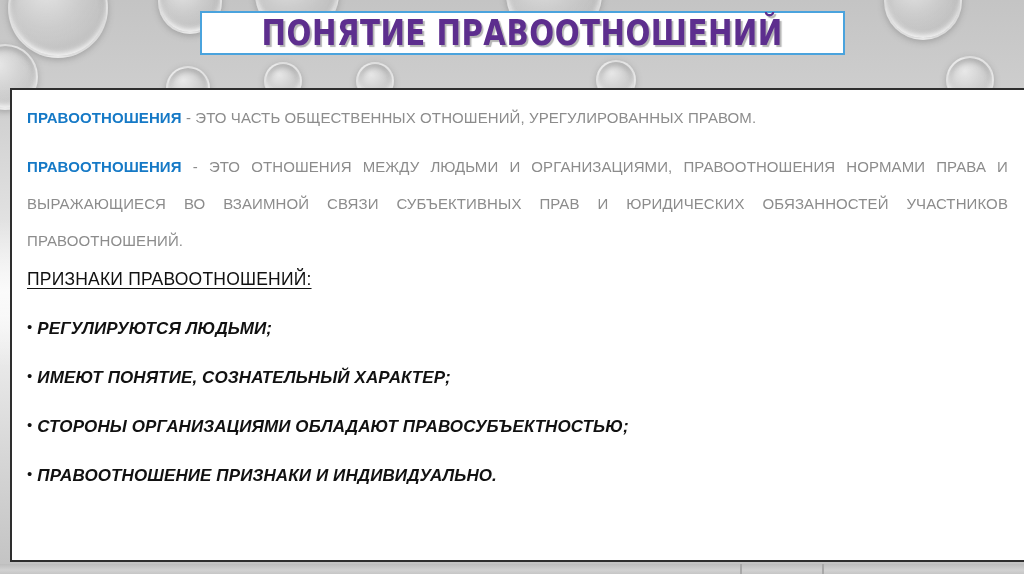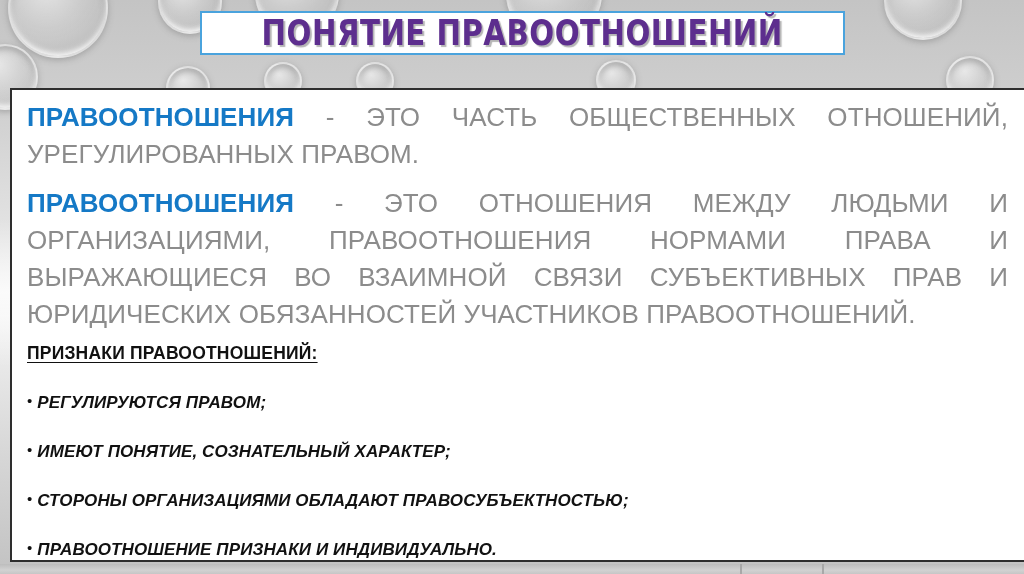--- a/index.html
+++ b/index.html
@@ -80,37 +80,37 @@
     background: #ffffff;
     border: 2px solid #2e2e2e;
     border-right: none;
     box-sizing: border-box;
     padding: 9px 24px 0 15px;
     overflow: hidden;
   }
 
   .para {
     color: #8c8c8c;
-    font-size: 26px;
+    font-size: 15px;
     line-height: 37px;
     text-align: justify;
     text-justify: inter-word;
     margin: 0 0 10px 0;
     letter-spacing: 0.1px;
   }
   .para.first { margin-bottom: 12px; }
   .kw {
     color: #1579c6;
     font-weight: bold;
   }
 
   #features-heading {
     color: #111111;
     font-size: 17.5px;
-    font-weight: bold;
+    font-weight: normal;
     text-decoration: underline;
     text-underline-offset: 3px;
     margin: 10px 0 0 0;
     letter-spacing: 0.2px;
   }
 
   #features-list {
     list-style: none;
     margin: 0;
     padding: 0;
@@ -182,21 +182,21 @@
       <span class="kw">ПРАВООТНОШЕНИЯ</span><span>&nbsp;</span><span>-</span>&nbsp;<span>ЭТО ЧАСТЬ ОБЩЕСТВЕННЫХ ОТНОШЕНИЙ, УРЕГУЛИРОВАННЫХ ПРАВОМ.</span>
     </p>
 
     <p class="para">
       <span class="kw">ПРАВООТНОШЕНИЯ</span><span>&nbsp;</span><span>-</span>&nbsp;<span>ЭТО ОТНОШЕНИЯ МЕЖДУ ЛЮДЬМИ И  ОРГАНИЗАЦИЯМИ, ПРАВООТНОШЕНИЯ НОРМАМИ ПРАВА И ВЫРАЖАЮЩИЕСЯ ВО ВЗАИМНОЙ СВЯЗИ СУБЪЕКТИВНЫХ ПРАВ И ЮРИДИЧЕСКИХ ОБЯЗАННОСТЕЙ УЧАСТНИКОВ ПРАВООТНОШЕНИЙ.</span>
     </p>
 
     <p id="features-heading">ПРИЗНАКИ ПРАВООТНОШЕНИЙ:</p>
 
     <ul id="features-list">
-        <li><span class="dot">•</span><span>РЕГУЛИРУЮТСЯ ПРАВОМ;</span></li>
+        <li><span class="dot">•</span><span>РЕГУЛИРУЮТСЯ ЛЮДЬМИ;</span></li>
         <li><span class="dot">•</span><span>ИМЕЮТ ПОНЯТИЕ, СОЗНАТЕЛЬНЫЙ ХАРАКТЕР;</span></li>
         <li><span class="dot">•</span><span>СТОРОНЫ ОРГАНИЗАЦИЯМИ ОБЛАДАЮТ ПРАВОСУБЪЕКТНОСТЬЮ;</span></li>
         <li><span class="dot">•</span><span>ПРАВООТНОШЕНИЕ ПРИЗНАКИ И ИНДИВИДУАЛЬНО.</span></li>
       </ul>
 
   </div>
 
   <div id="bottom-strip">
     <div id="strip-notch-a"></div>
     <div id="strip-notch-b"></div>

